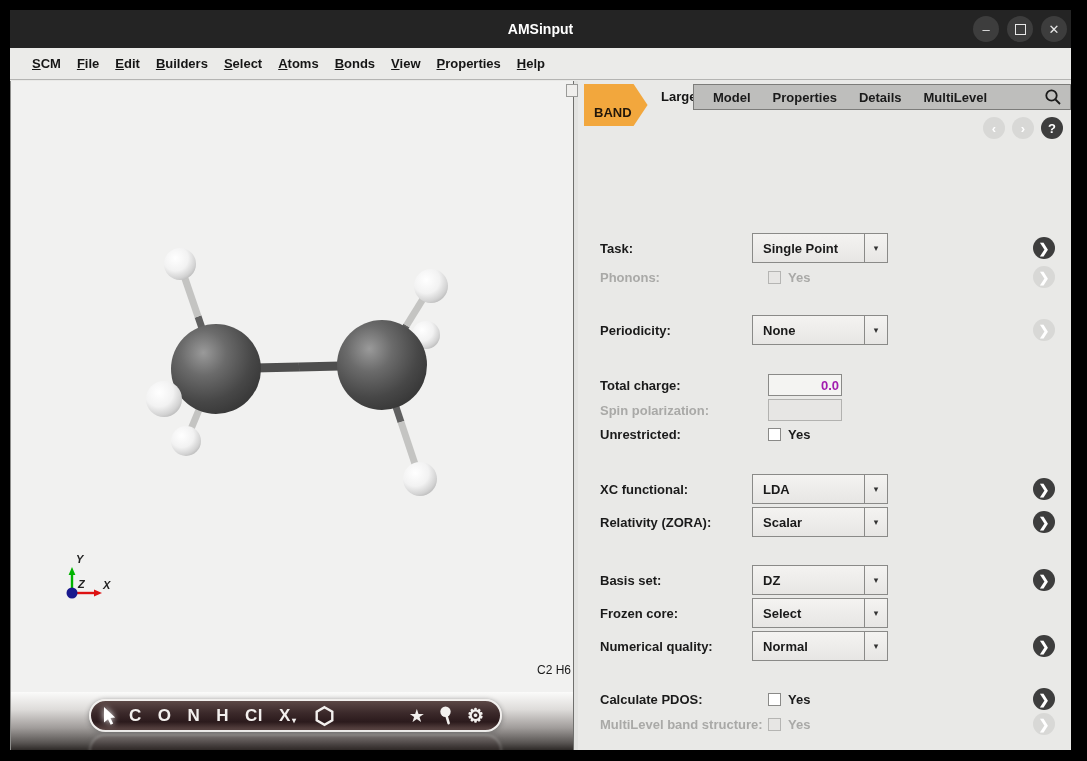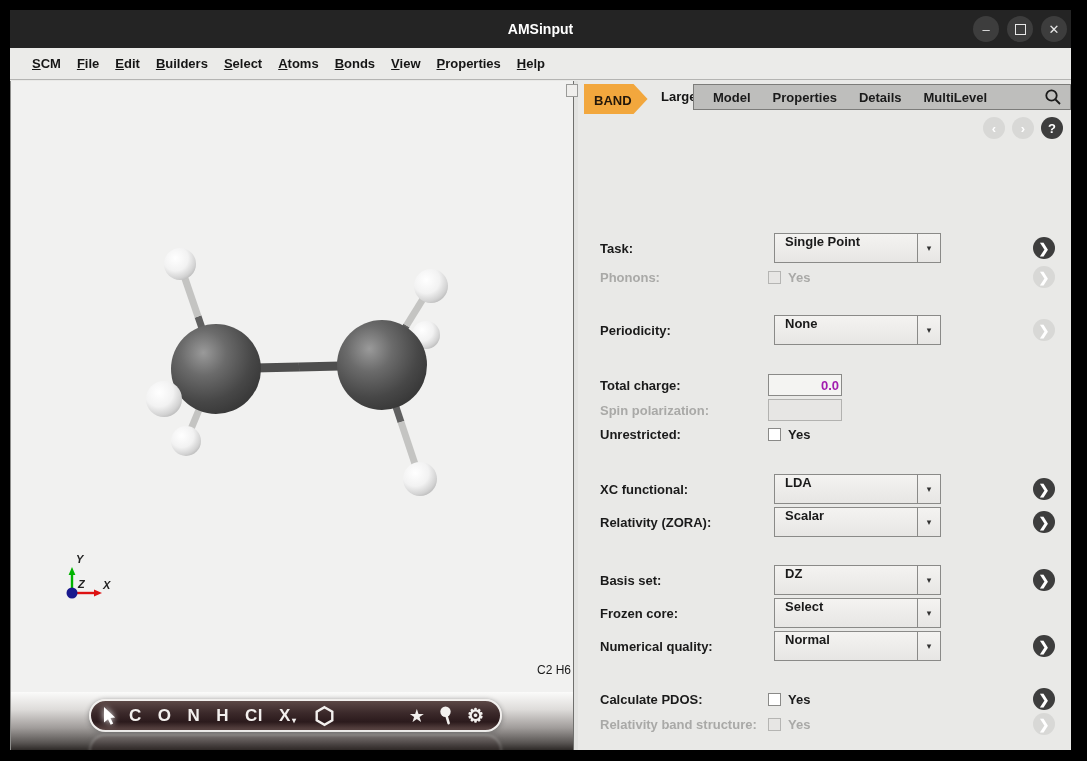--- a/index.html
+++ b/index.html
@@ -40,40 +40,40 @@
   .cursor-wrap{margin-right:12px;filter:drop-shadow(0 0 3px rgba(255,255,255,.95));display:flex;}
   .star{font-size:18px;} .gear{font-size:19px;font-weight:bold;}
   
   .divider{position:absolute;left:563px;top:71px;width:5px;height:669px;background:#e2e2e0;
     border-left:1px solid #6f6f6d;box-sizing:border-box;}
   .sash-handle{position:absolute;left:556px;top:74px;width:12px;height:13px;background:#efeeec;
     border:1px solid #9a9a98;box-sizing:border-box;}
   
   .rpanel{position:absolute;left:568px;top:71px;width:493px;height:669px;background:#e9e9e7;}
   .tabrow{position:absolute;left:0;top:3px;width:493px;height:26px;}
-  .band-badge{position:absolute;left:6px;top:0;height:26px;line-height:26px;padding:4px 16px 0 10px;
+  .band-badge{position:absolute;left:6px;top:0;height:26px;line-height:26px;padding:16px 16px 0 10px;
     background:#f2a73d;clip-path:polygon(0 0,78% 0,100% 50%,78% 100%,0 100%);
     font-size:13px;font-weight:bold;color:#23170a;}
   .tab-active{position:absolute;left:74px;top:0;height:26px;line-height:26px;padding:0 9px;
     font-size:13px;font-weight:bold;color:#151515;}
   .tabstrip{position:absolute;left:115px;top:0;right:0;height:26px;background:#bebebc;
     border:1px solid #7c7c7a;box-sizing:border-box;display:flex;align-items:center;padding-left:8px;}
   .strip-tab{font-size:13px;font-weight:bold;color:#1a1a1a;padding:0 11px;}
   .searchbox{margin-left:auto;margin-right:8px;display:flex;align-items:center;}
   .navrow{position:absolute;right:8px;top:36px;display:flex;gap:7px;}
   .circlebtn{width:22px;height:22px;border-radius:50%;display:flex;align-items:center;
     justify-content:center;font-size:13px;font-weight:bold;color:#fff;}
   .circlebtn.dim{background:#d8d8d6;} .circlebtn.dark{background:#3d3d3d;}
   
   .frow{position:absolute;left:0;width:493px;display:flex;align-items:center;}
   .flbl{position:absolute;left:22px;font-size:13px;font-weight:600;color:#1a1a1a;}
   .frow.off .flbl,.frow.off .cblbl{color:#a9a9a7;}
-  .dropdown{position:absolute;left:196px;width:167px;height:30px;box-sizing:border-box;
+  .dropdown{position:absolute;left:174px;width:136px;height:30px;box-sizing:border-box;
     background:linear-gradient(180deg,#f4f3f1,#e7e6e4);border:1px solid #8a8a88;
-    display:flex;}
+    display:flex;align-items:center;}
   .dd-val{padding-left:10px;font-size:13px;font-weight:600;color:#1a1a1a;flex:1;}
   .dd-btn{width:22px;align-self:stretch;border-left:1px solid #8a8a88;display:flex;
     align-items:center;justify-content:center;font-size:9px;color:#333;}
   .tinput{position:absolute;left:190px;width:74px;height:22px;box-sizing:border-box;
     background:#f4f4f2;border:1px solid #8a8a88;font-size:13px;font-weight:600;color:#a21caf;
     text-align:right;padding:0 2px;display:flex;align-items:center;justify-content:flex-end;}
   .tinput.off{background:#e7e6e4;border-color:#b2b2b0;}
   .cbox{position:absolute;left:190px;width:13px;height:13px;background:#fff;
     border:1px solid #8a8a88;box-sizing:border-box;}
   .frow.off .cbox{background:#e7e6e4;border-color:#b5b5b3;}
@@ -342,21 +342,21 @@
     <div class="frow" style="top:607px;height:22px">
       <span class="flbl">Calculate PDOS:</span>
       <span class="cbox"></span>
       <span class="cblbl">Yes</span>
       <div class="chev circlebtn dark" style="top:0px">
           <span>❯</span>
         </div>
     </div>
 
     <div class="frow off" style="top:632px;height:22px">
-      <span class="flbl">Relativity band structure:</span>
+      <span class="flbl">MultiLevel band structure:</span>
       <span class="cbox"></span>
       <span class="cblbl">Yes</span>
       <div class="chev circlebtn dim" style="top:0px">
           <span>❯</span>
         </div>
     </div>
 
   </div>
 </div>
 

